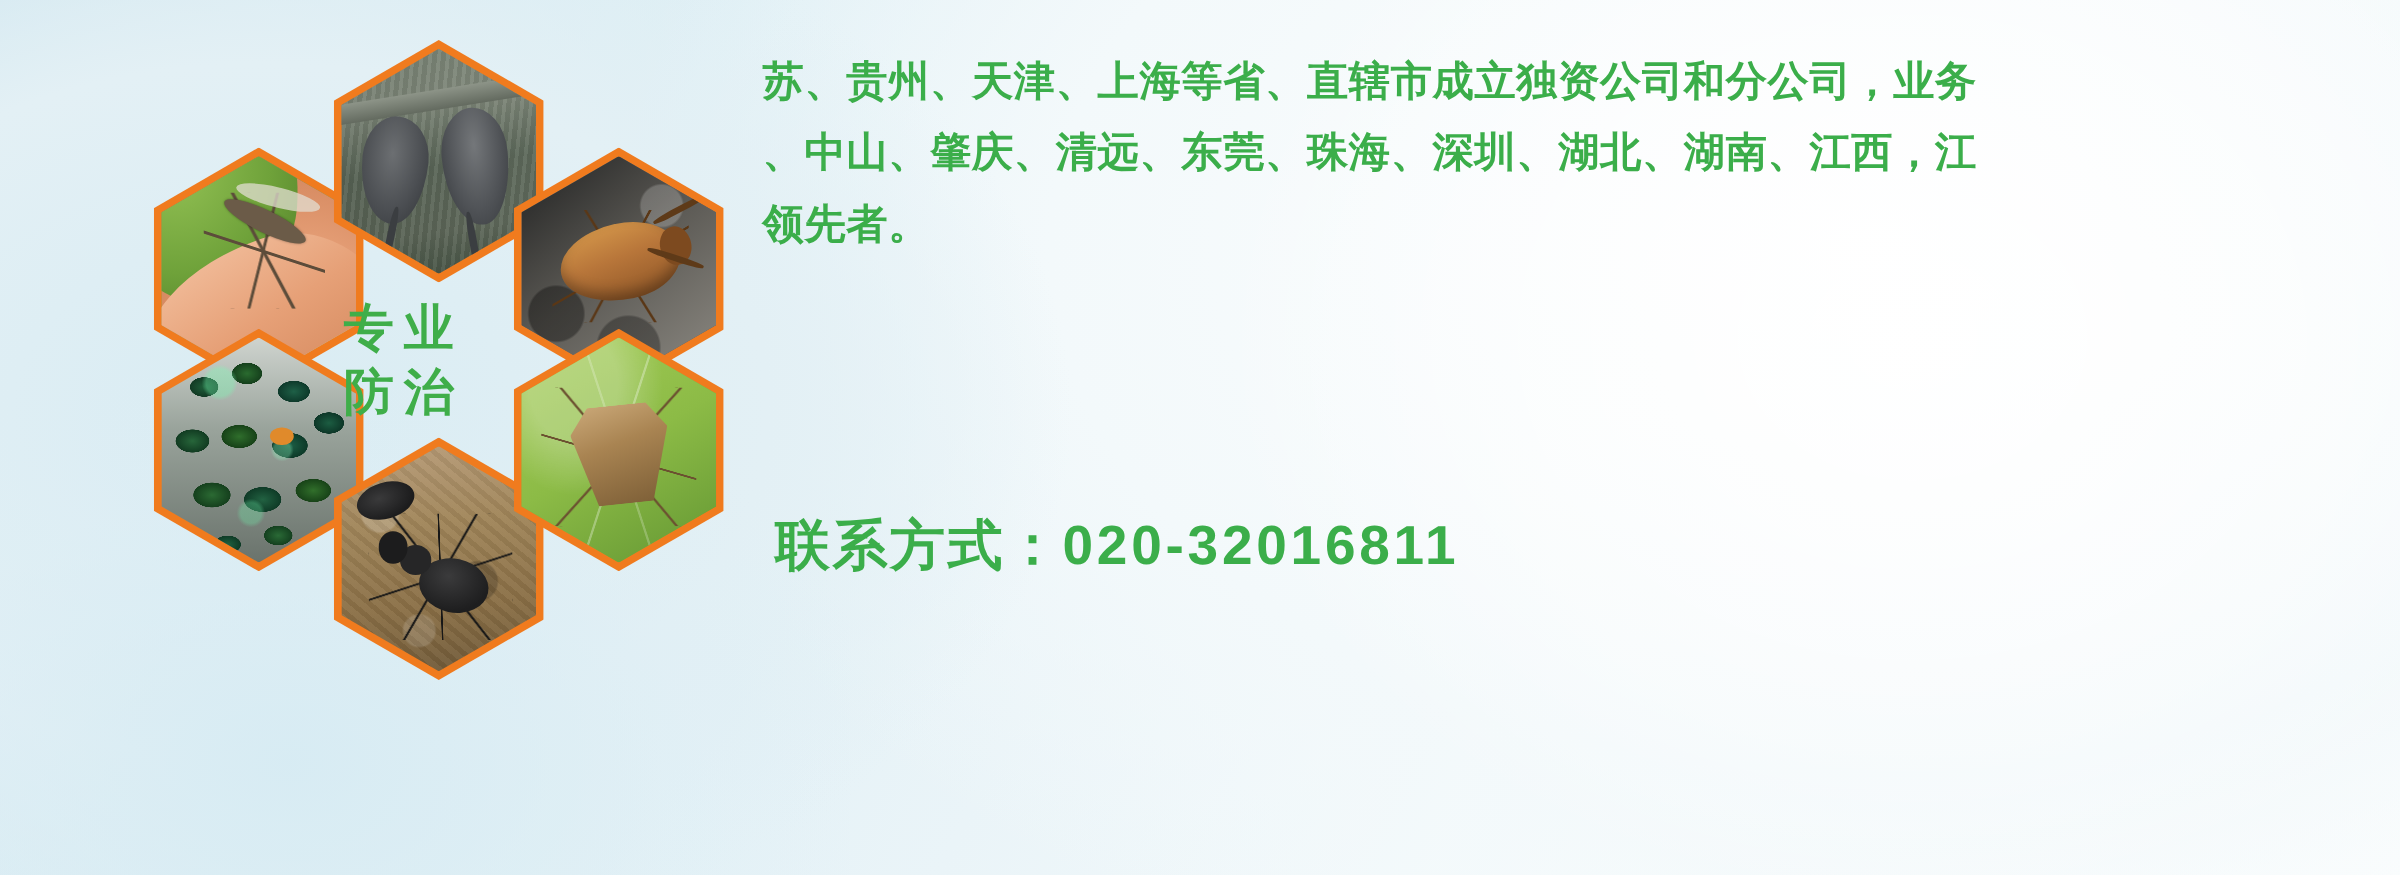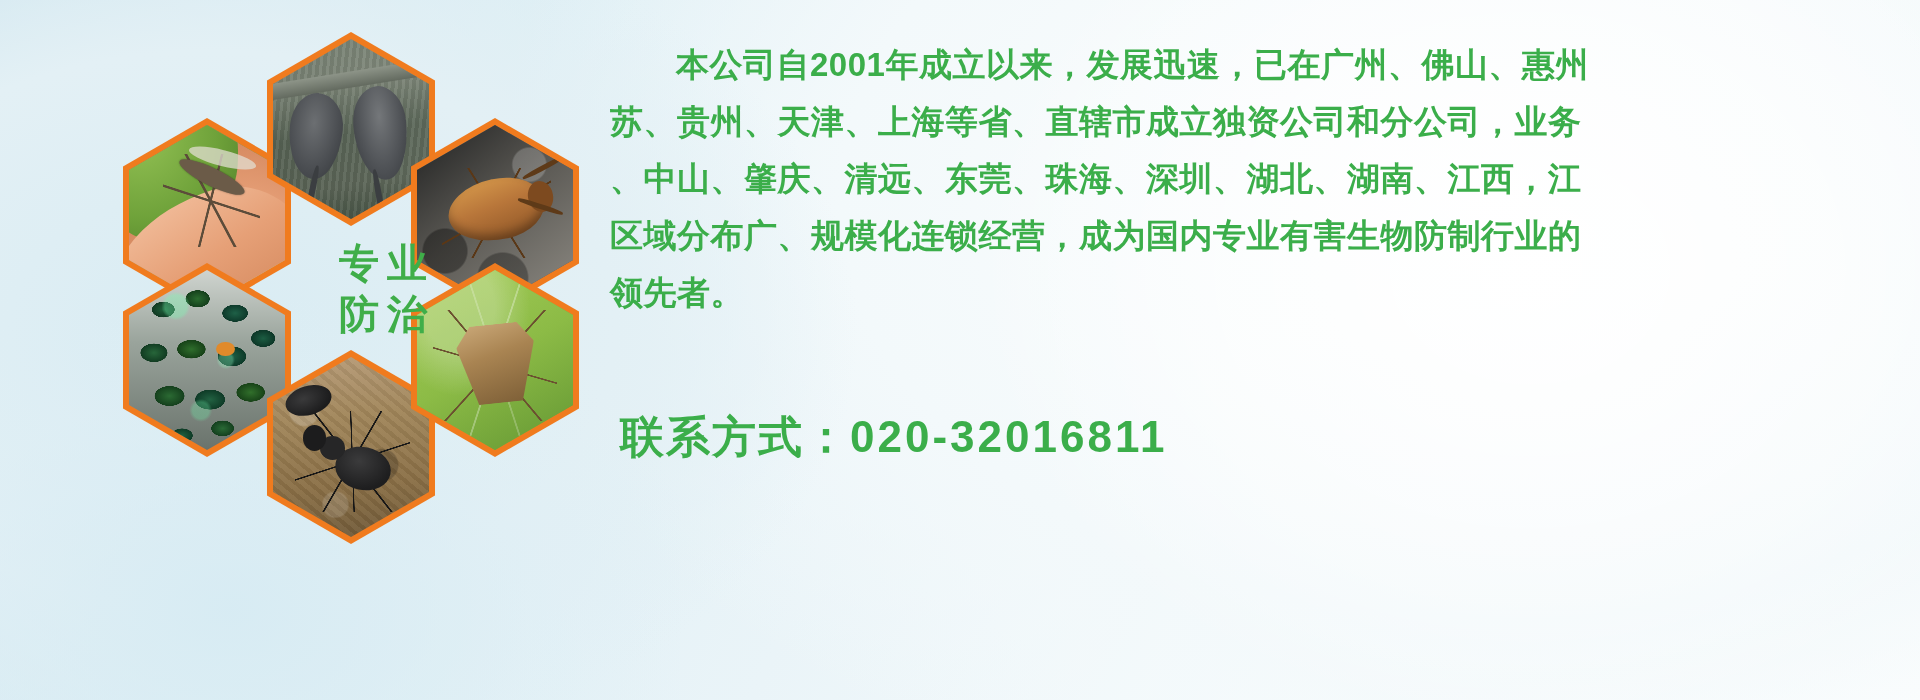--- a/index.html
+++ b/index.html
@@ -80,21 +80,21 @@
 
   
   .hexlabel {
     position: absolute;
     left: 172px;
     top: 182px;
     width: 168px;
     height: 194px;
     display: flex;
     flex-direction: column;
-    align-items: flex-end;
+    align-items: flex-start;
     justify-content: center;
     gap: 8px;
     z-index: 5;
   }
   .hexlabel .hl {
     font-size: 40px;
     font-weight: bold;
     color: #3fae49;
     letter-spacing: 8px;
     text-indent: 8px;
@@ -440,24 +440,22 @@
     </div>
 
     <div class="hexlabel">
       <div class="hl">专业</div>
       <div class="hl">防治</div>
     </div>
   </div>
 
   <div id="copy">
     <div id="intro">
-      <span class="line indent">本公司自2001年成立以来，发展迅速，已在广州、佛山、惠州</span>
       <span class="line">苏、贵州、天津、上海等省、直辖市成立独资公司和分公司，业务</span>
       <span class="line">、中山、肇庆、清远、东莞、珠海、深圳、湖北、湖南、江西，江</span>
-      <span class="line">区域分布广、规模化连锁经营，成为国内专业有害生物防制行业的</span>
       <span class="line">领先者。</span>
     </div>
   </div>
 
   <div id="contact">
     <div class="phone-row-1">
       <span>联系方式：</span><span class="mono">020-32016811</span>
     </div>
   </div>
 

